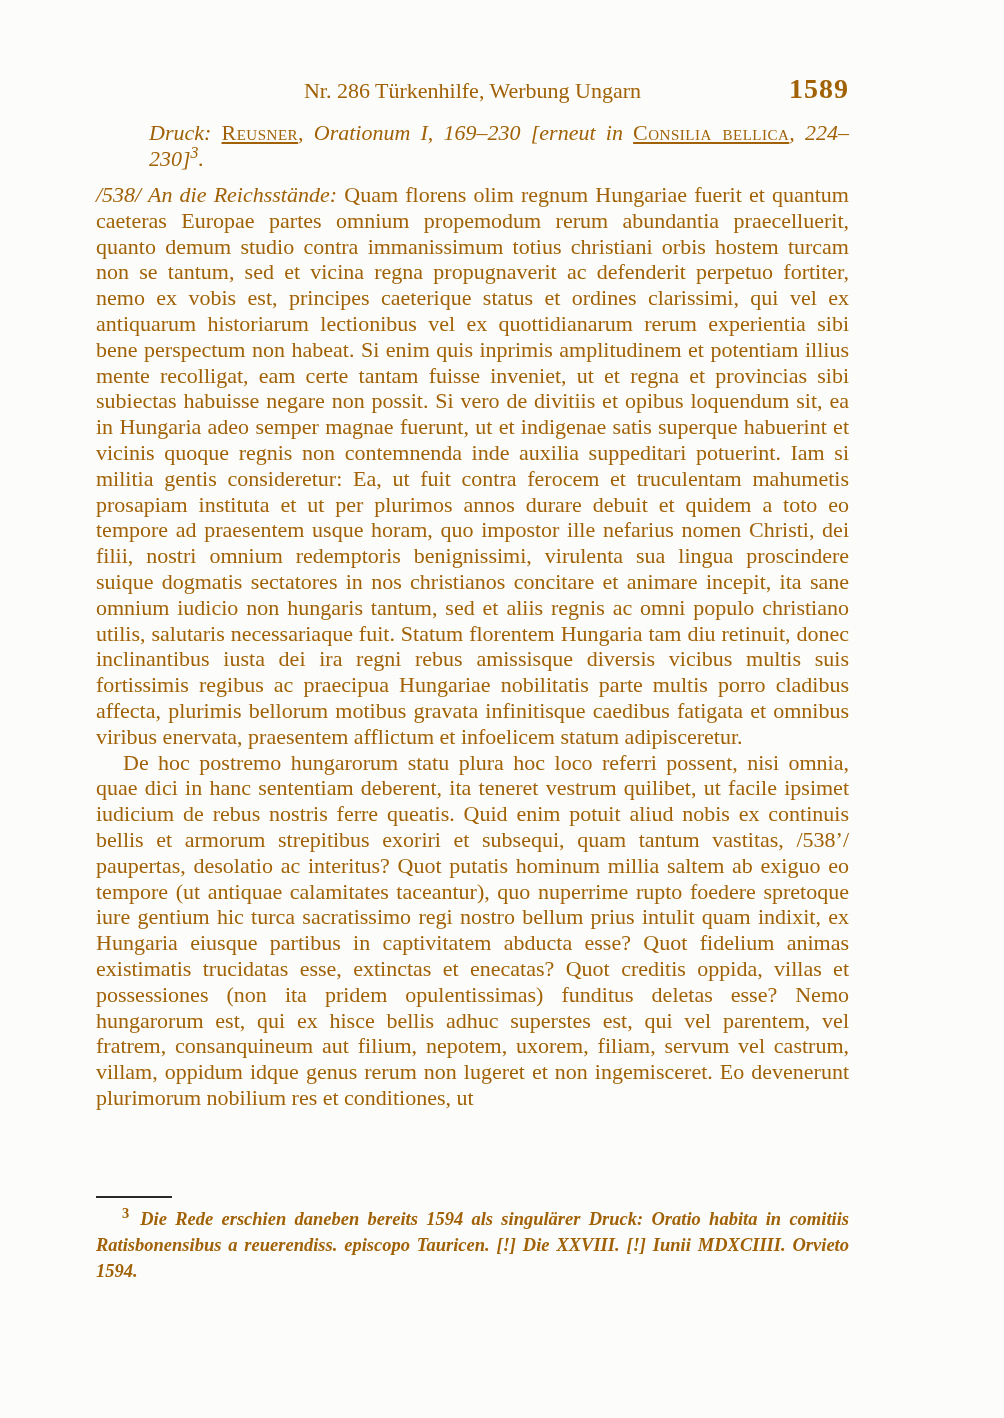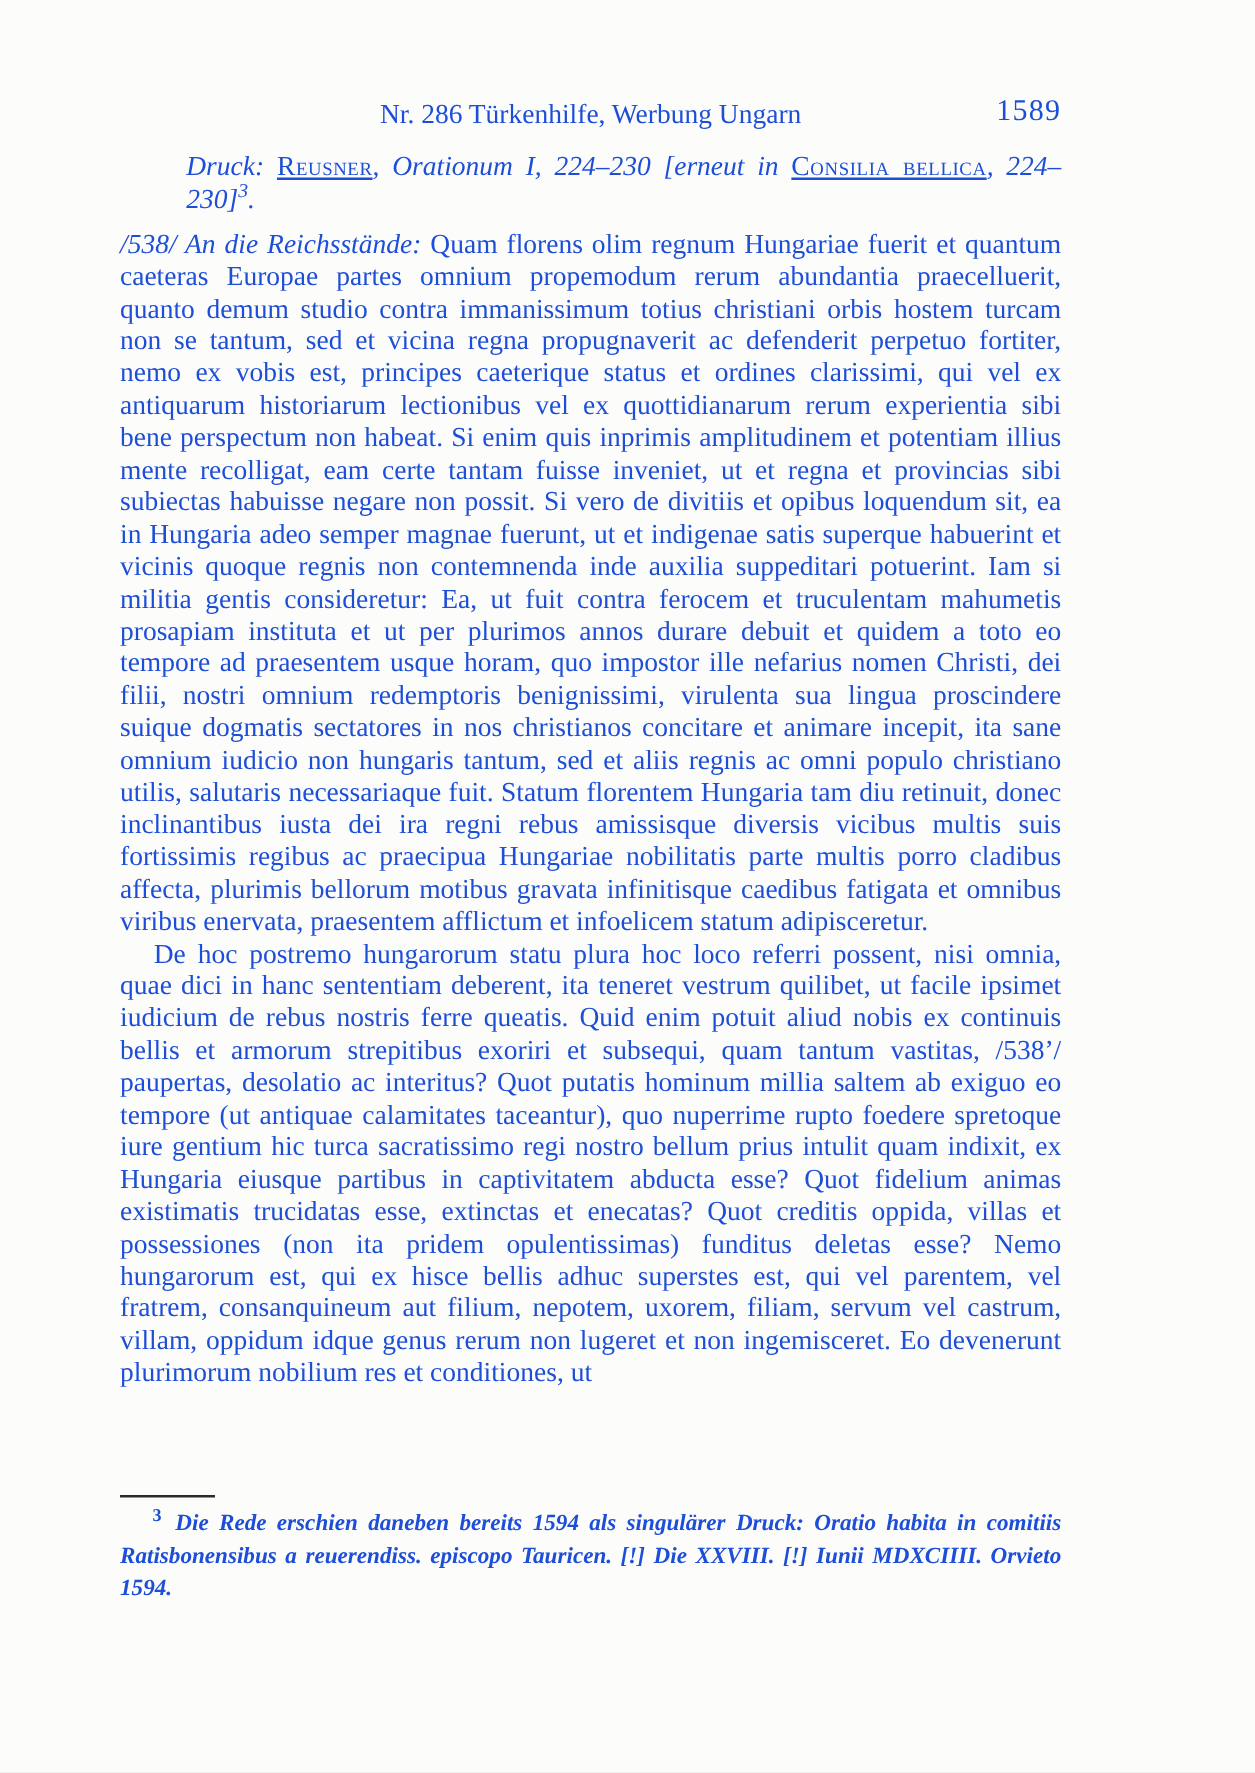--- a/index.html
+++ b/index.html
@@ -6,21 +6,21 @@
     margin: 0;
     padding: 0;
     background: #e8e8e6;
   }
   .page {
     position: relative;
     width: 1004px;
     height: 1418px;
     margin: 0 auto;
     background: #fcfcfa;
-    color: #1d4ed8;
+    color: #a16207;
     font-family: "Liberation Serif", "DejaVu Serif", serif;
     overflow: hidden;
   }
   .textcol {
     position: absolute;
     left: 96px;
     width: 753px;
   }
 
   
@@ -31,22 +31,23 @@
     line-height: 26px;
   }
   .running-head .head-title {
     display: block;
     text-align: center;
   }
   .running-head .page-number {
     position: absolute;
     right: 0;
     top: -2px;
-    font-size: 24px;
+    font-size: 28px;
     letter-spacing: 1px;
+    font-weight: bold;
   }
 
   
   .citation {
     top: 120px;
     padding-left: 53px;
     width: 700px;
     box-sizing: content-box;
     font-size: 22px;
     line-height: 26px;
@@ -113,21 +114,21 @@
 </head>
 <body>
 
 <div class="page">
 
   <div class="textcol running-head">
     <span class="head-title">Nr. 286 Türkenhilfe, Werbung Ungarn</span>
     <span class="page-number">1589</span>
   </div>
 
-  <div class="textcol citation"><span class="seg-italic">Druck: </span><span class="seg-smallcaps">Reusner</span><span class="seg-italic">, </span><span class="seg-italic">Orationum I, 224–230 [erneut in </span><span class="seg-smallcaps">Consilia bellica</span><span class="seg-italic">, 224–230]</span><span class="seg-sup">3</span><span class="seg-italic">.</span></div>
+  <div class="textcol citation"><span class="seg-italic">Druck: </span><span class="seg-smallcaps">Reusner</span><span class="seg-italic">, </span><span class="seg-italic">Orationum I, 169–230 [erneut in </span><span class="seg-smallcaps">Consilia bellica</span><span class="seg-italic">, 224–230]</span><span class="seg-sup">3</span><span class="seg-italic">.</span></div>
 
   <div class="textcol body-text">
     <p><span class="seg-italic">/538/ An die Reichsstände: </span><span class="seg-normal">Quam florens olim regnum Hungariae fuerit et quantum caeteras Europae partes omnium propemodum rerum abundantia praecelluerit, quanto demum studio contra immanissimum totius christiani orbis hostem turcam non se tantum, sed et vicina regna propugnaverit ac defenderit perpetuo fortiter, nemo ex vobis est, principes caeterique status et ordines clarissimi, qui vel ex antiquarum historiarum lectionibus vel ex quottidianarum rerum experientia sibi bene perspectum non habeat. Si enim quis inprimis amplitudinem et potentiam illius mente recolligat, eam certe tantam fuisse inveniet, ut et regna et provincias sibi subiectas habuisse negare non possit. Si vero de divitiis et opibus loquendum sit, ea in Hungaria adeo semper magnae fuerunt, ut et indigenae satis superque habuerint et vicinis quoque regnis non contemnenda inde auxilia suppeditari potuerint. Iam si militia gentis consideretur: Ea, ut fuit contra ferocem et truculentam mahumetis prosapiam instituta et ut per plurimos annos durare debuit et quidem a toto eo tempore ad praesentem usque horam, quo impostor ille nefarius nomen Christi, dei filii, nostri omnium redemptoris benignissimi, virulenta sua lingua proscindere suique dogmatis sectatores in nos christianos concitare et animare incepit, ita sane omnium iudicio non hungaris tantum, sed et aliis regnis ac omni populo christiano utilis, salutaris necessariaque fuit. Statum florentem Hungaria tam diu retinuit, donec inclinantibus iusta dei ira regni rebus amissisque diversis vicibus multis suis fortissimis regibus ac praecipua Hungariae nobilitatis parte multis porro cladibus affecta, plurimis bellorum motibus gravata infinitisque caedibus fatigata et omnibus viribus enervata, praesentem afflictum et infoelicem statum adipisceretur.</span></p>
     <p class="indented"><span class="seg-normal">De hoc postremo hungarorum statu plura hoc loco referri possent, nisi omnia, quae dici in hanc sententiam deberent, ita teneret vestrum quilibet, ut facile ipsimet iudicium de rebus nostris ferre queatis. Quid enim potuit aliud nobis ex continuis bellis et armorum strepitibus exoriri et subsequi, quam tantum vastitas, /538’/ paupertas, desolatio ac interitus? Quot putatis hominum millia saltem ab exiguo eo tempore (ut antiquae calamitates taceantur), quo nuperrime rupto foedere spretoque iure gentium hic turca sacratissimo regi nostro bellum prius intulit quam indixit, ex Hungaria eiusque partibus in captivitatem abducta esse? Quot fidelium animas existimatis trucidatas esse, extinctas et enecatas? Quot creditis oppida, villas et possessiones (non ita pridem opulentissimas) funditus deletas esse? Nemo hungarorum est, qui ex hisce bellis adhuc superstes est, qui vel parentem, vel fratrem, consanquineum aut filium, nepotem, uxorem, filiam, servum vel castrum, villam, oppidum idque genus rerum non lugeret et non ingemisceret. Eo devenerunt plurimorum nobilium res et conditiones, ut</span></p>
   </div>
 
   <div class="textcol footnote-block">
     <div class="footnote-rule"></div>
     <div class="footnote-text"><span class="seg-sup-roman">3</span><span class="seg-italic">Die Rede erschien daneben bereits 1594 als singulärer Druck: Oratio habita in comitiis Ratisbonensibus a reuerendiss. episcopo Tauricen. [!] Die XXVIII. [!] Iunii MDXCIIII. Orvieto 1594.</span></div>
   </div>

